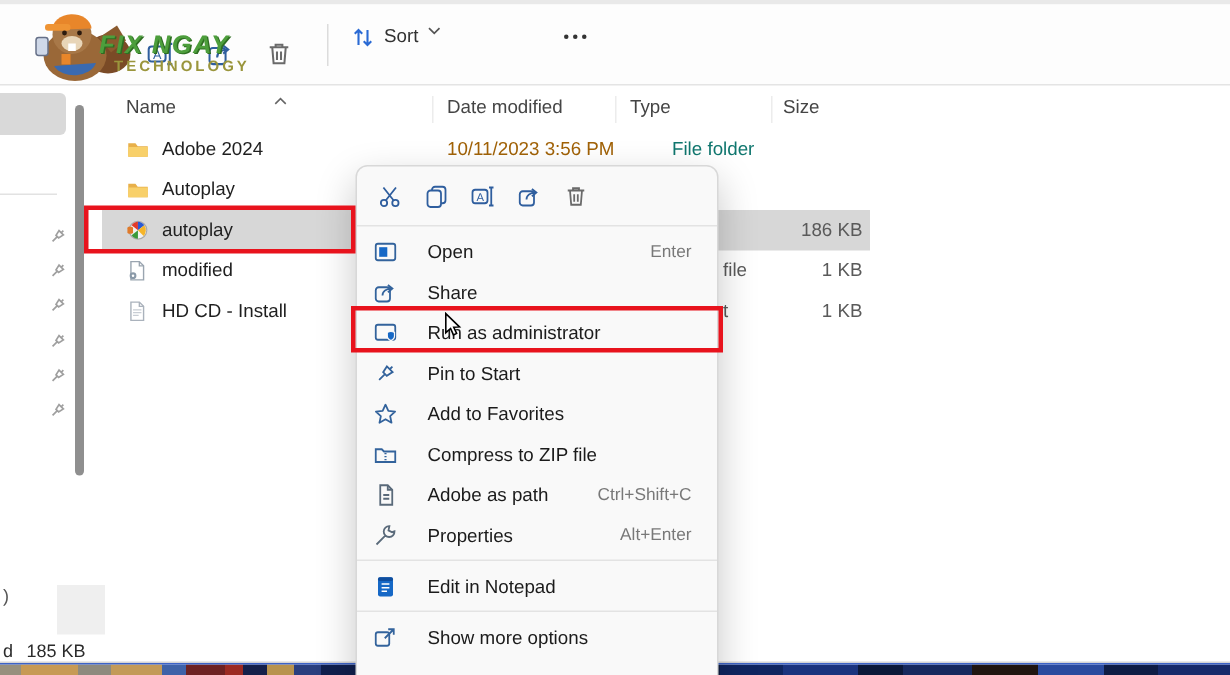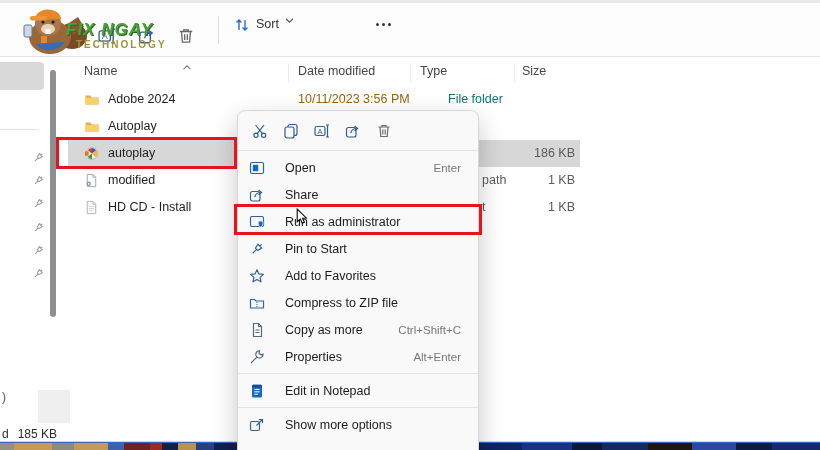--- a/index.html
+++ b/index.html
@@ -260,21 +260,21 @@
   <div class="row" style="top:167px">
     <span class="c-icon">
       <svg width="15" height="15" viewBox="0 0 16 16">
           <path d="M3.5 1.5h6l3 3v10h-9z" fill="#fff" stroke="#9aa5b0" stroke-width="1"></path>
           <path d="M9.5 1.5v3h3" fill="none" stroke="#9aa5b0"></path>
           <circle cx="5" cy="11.5" r="2.4" fill="#8a99a8"></circle>
           <circle cx="5" cy="11.5" r=".9" fill="#fff"></circle>
         </svg>
       </span>
     <span class="c-name">modified</span>
-    <span class="c-typefrag">path</span>
+    <span class="c-typefrag">file</span>
     <span class="c-size">1 KB</span>
   </div>
 
   <div class="row" style="top:194px">
     <span class="c-icon">
       <svg width="15" height="15" viewBox="0 0 16 16">
           <path d="M3.5 1.5h6l3 3v10h-9z" fill="#fff" stroke="#aab2bc" stroke-width="1"></path>
           <path d="M9.5 1.5v3h3" fill="none" stroke="#aab2bc"></path>
           <path d="M5 7h6M5 9h6M5 11h4" stroke="#c8cdd4" stroke-width=".9"></path>
         </svg>
@@ -387,21 +387,21 @@
     </div>
 
     <div class="mi">
       <span class="mi-ic">
         <svg width="16" height="16" viewBox="0 0 16 16" fill="none" stroke="#5a6a7a" stroke-width="1.2">
           <path d="M4.5 1.5h5l3 3v10h-8z"></path>
             <path d="M9.5 1.5v3h3"></path>
             <path d="M6.5 8h4M6.5 10.5h4"></path>
           </svg>
         </span>
-      <span class="mi-label">Copy as more</span>
+      <span class="mi-label">Adobe as path</span>
       <span class="mi-sc">Ctrl+Shift+C</span>
     </div>
 
     <div class="mi">
       <span class="mi-ic">
         <svg width="16" height="16" viewBox="0 0 16 16" fill="none" stroke="#5a6a7a" stroke-width="1.2">
           <path d="M14 5.2a3.6 3.6 0 1 1-3.4-3.4l-.6 2.8 2.4 1.2zM8.2 7.8L2 14"></path>
           </svg>
         </span>
       <span class="mi-label">Properties</span>

